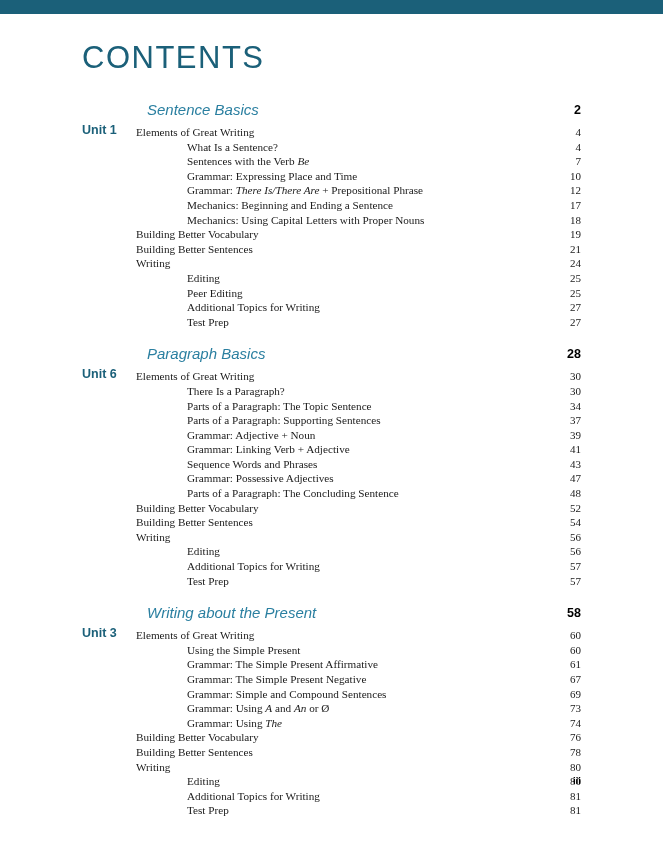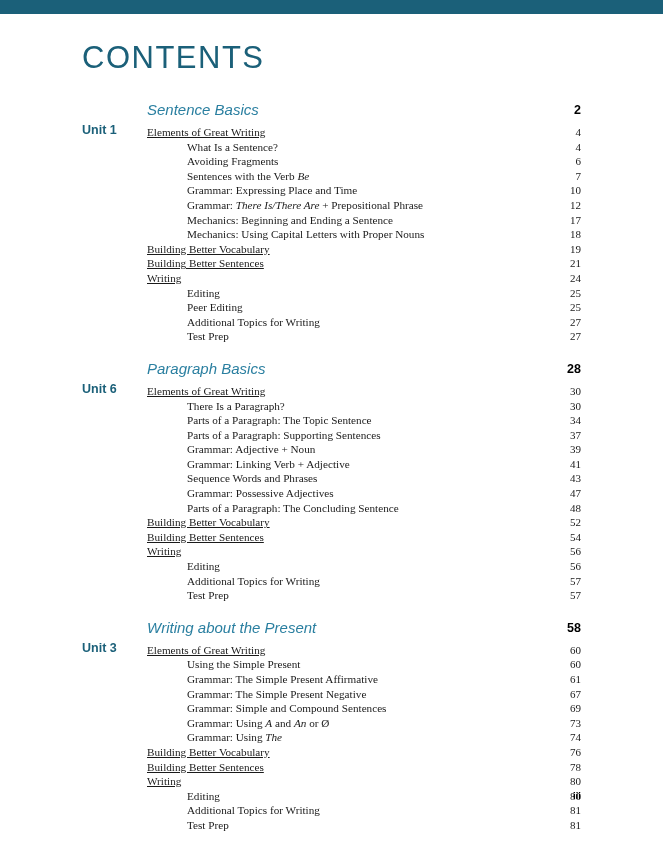--- a/index.html
+++ b/index.html
@@ -83,21 +83,21 @@
     position: absolute;
     top: 0;
   }
   .row .pg {
     position: absolute;
     right: 82px;
     top: 0;
     text-align: right;
     font-size: 11px;
   }
-  .lvl1 .txt { left: 147px; text-decoration: underline; }
+  .lvl1 .txt { left: 136px; }
   .lvl2 .txt { left: 187px; }
   .it { font-style: italic; }
   .folio {
     position: absolute;
     right: 82px;
     bottom: 33px;
     font-family: "Liberation Sans", sans-serif;
     font-size: 9.5px;
     font-weight: bold;
     color: #000;
@@ -119,24 +119,20 @@
         </div>
         <div class="row lvl1">
           <span class="txt">Elements of Great Writing</span>
           <span class="pg">4</span>
         </div>
         <div class="row lvl2">
           <span class="txt">What Is a Sentence?</span>
           <span class="pg">4</span>
         </div>
         <div class="row lvl2">
-          <span class="txt">Avoiding Fragments</span>
-          <span class="pg">6</span>
-        </div>
-        <div class="row lvl2">
           <span class="txt">Sentences with the Verb <span class="it">Be</span></span>
           <span class="pg">7</span>
         </div>
         <div class="row lvl2">
           <span class="txt">Grammar: Expressing Place and Time</span>
           <span class="pg">10</span>
         </div>
         <div class="row lvl2">
           <span class="txt">Grammar: <span class="it">There Is/There Are</span> + Prepositional Phrase</span>
           <span class="pg">12</span>

